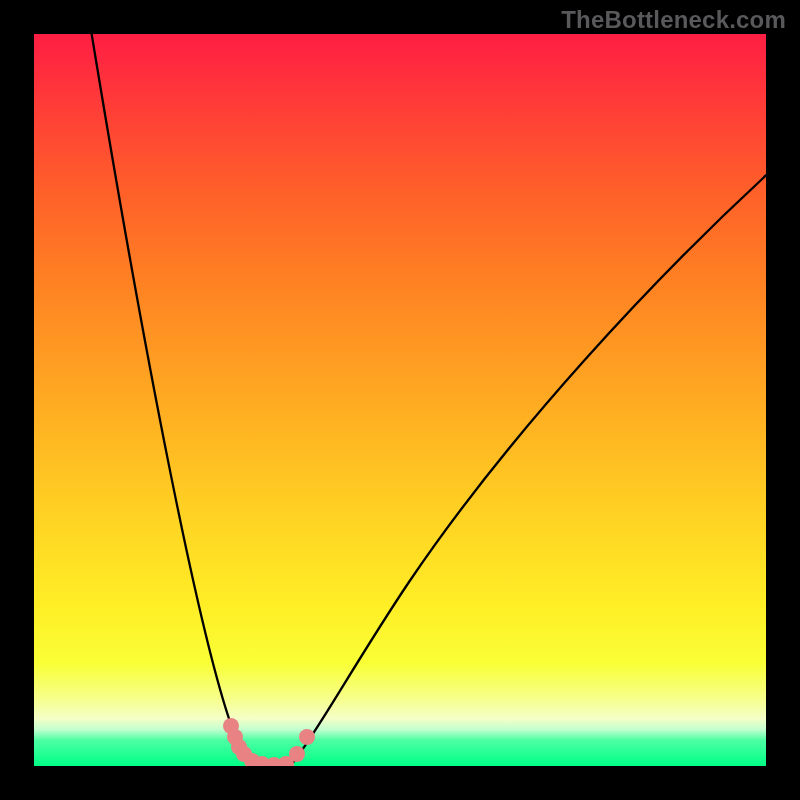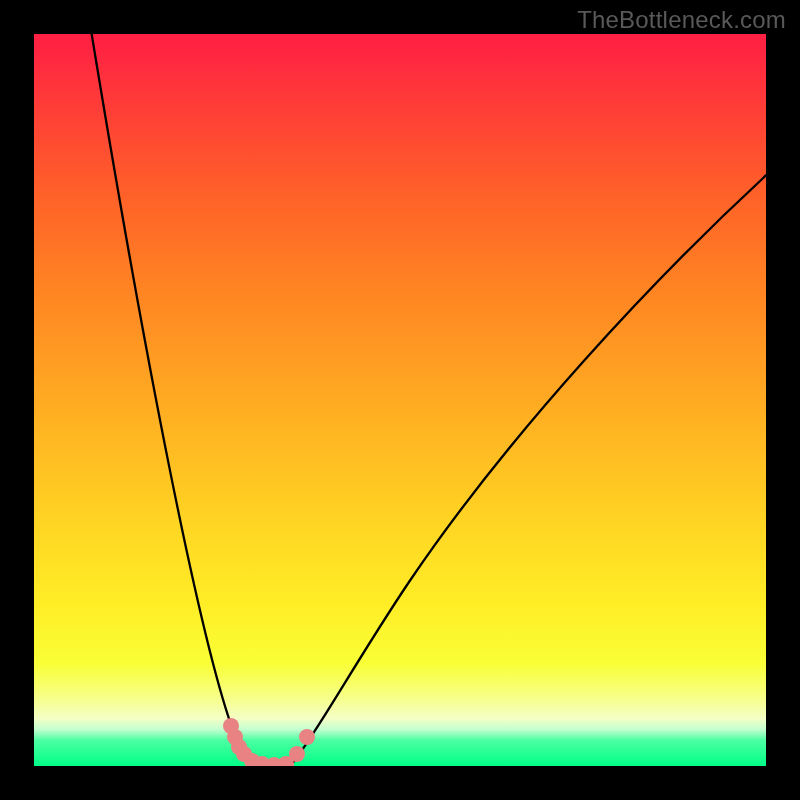--- a/index.html
+++ b/index.html
@@ -2,21 +2,21 @@
 <html><head>
 <meta charset="utf-8">
 <style>
   html,body{margin:0;padding:0;}
   body{width:800px;height:800px;background:#000;position:relative;font-family:Arial,Helvetica,sans-serif;overflow:hidden;}
   .watermark{
     position:absolute;
     top:6px;
     right:14px;
     font-size:24px;
-    font-weight:400;
+    font-weight:700;
     color:#59595b;
     z-index:10;
     letter-spacing:.2px;
   }
   .plot{
     position:absolute;
     left:34px;
     top:34px;
     width:732px;
     height:732px;

